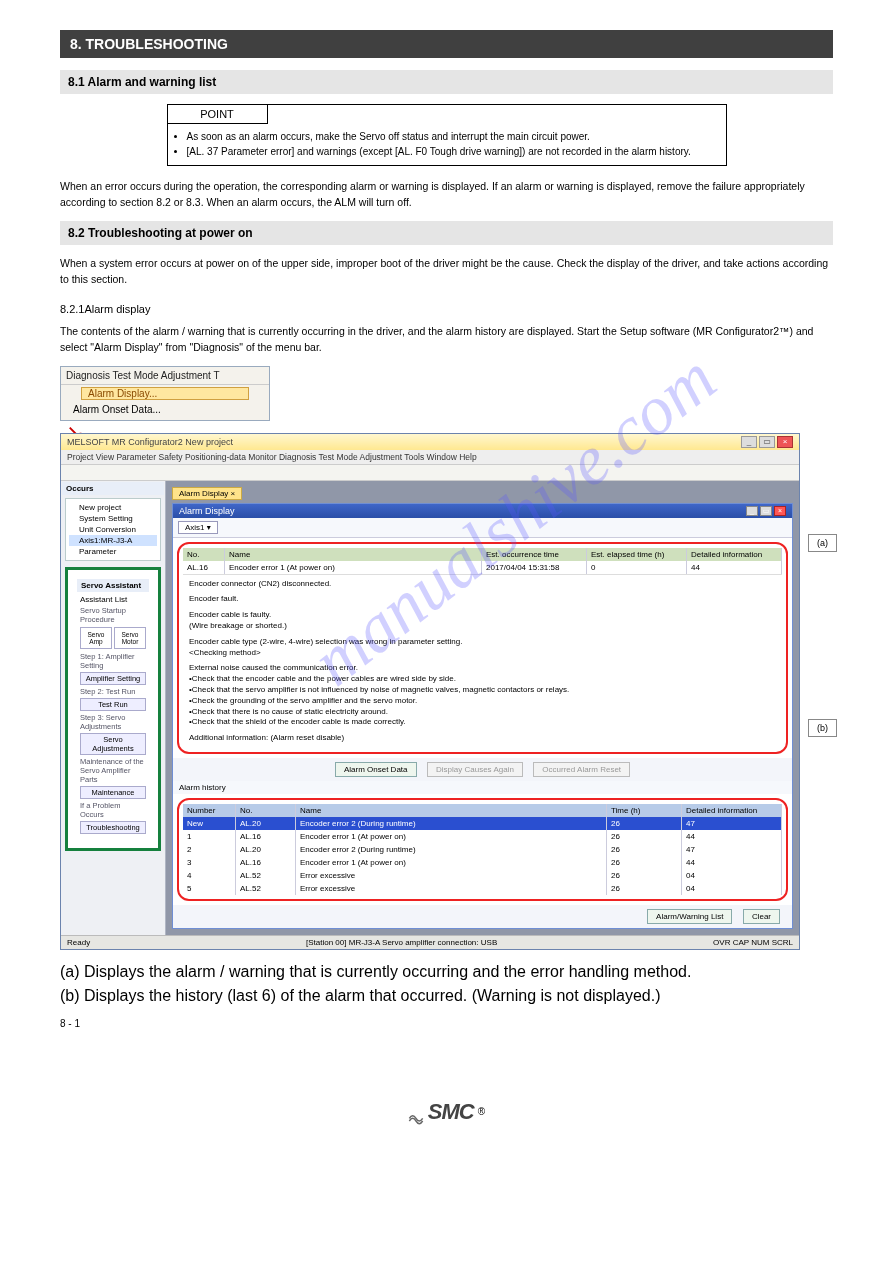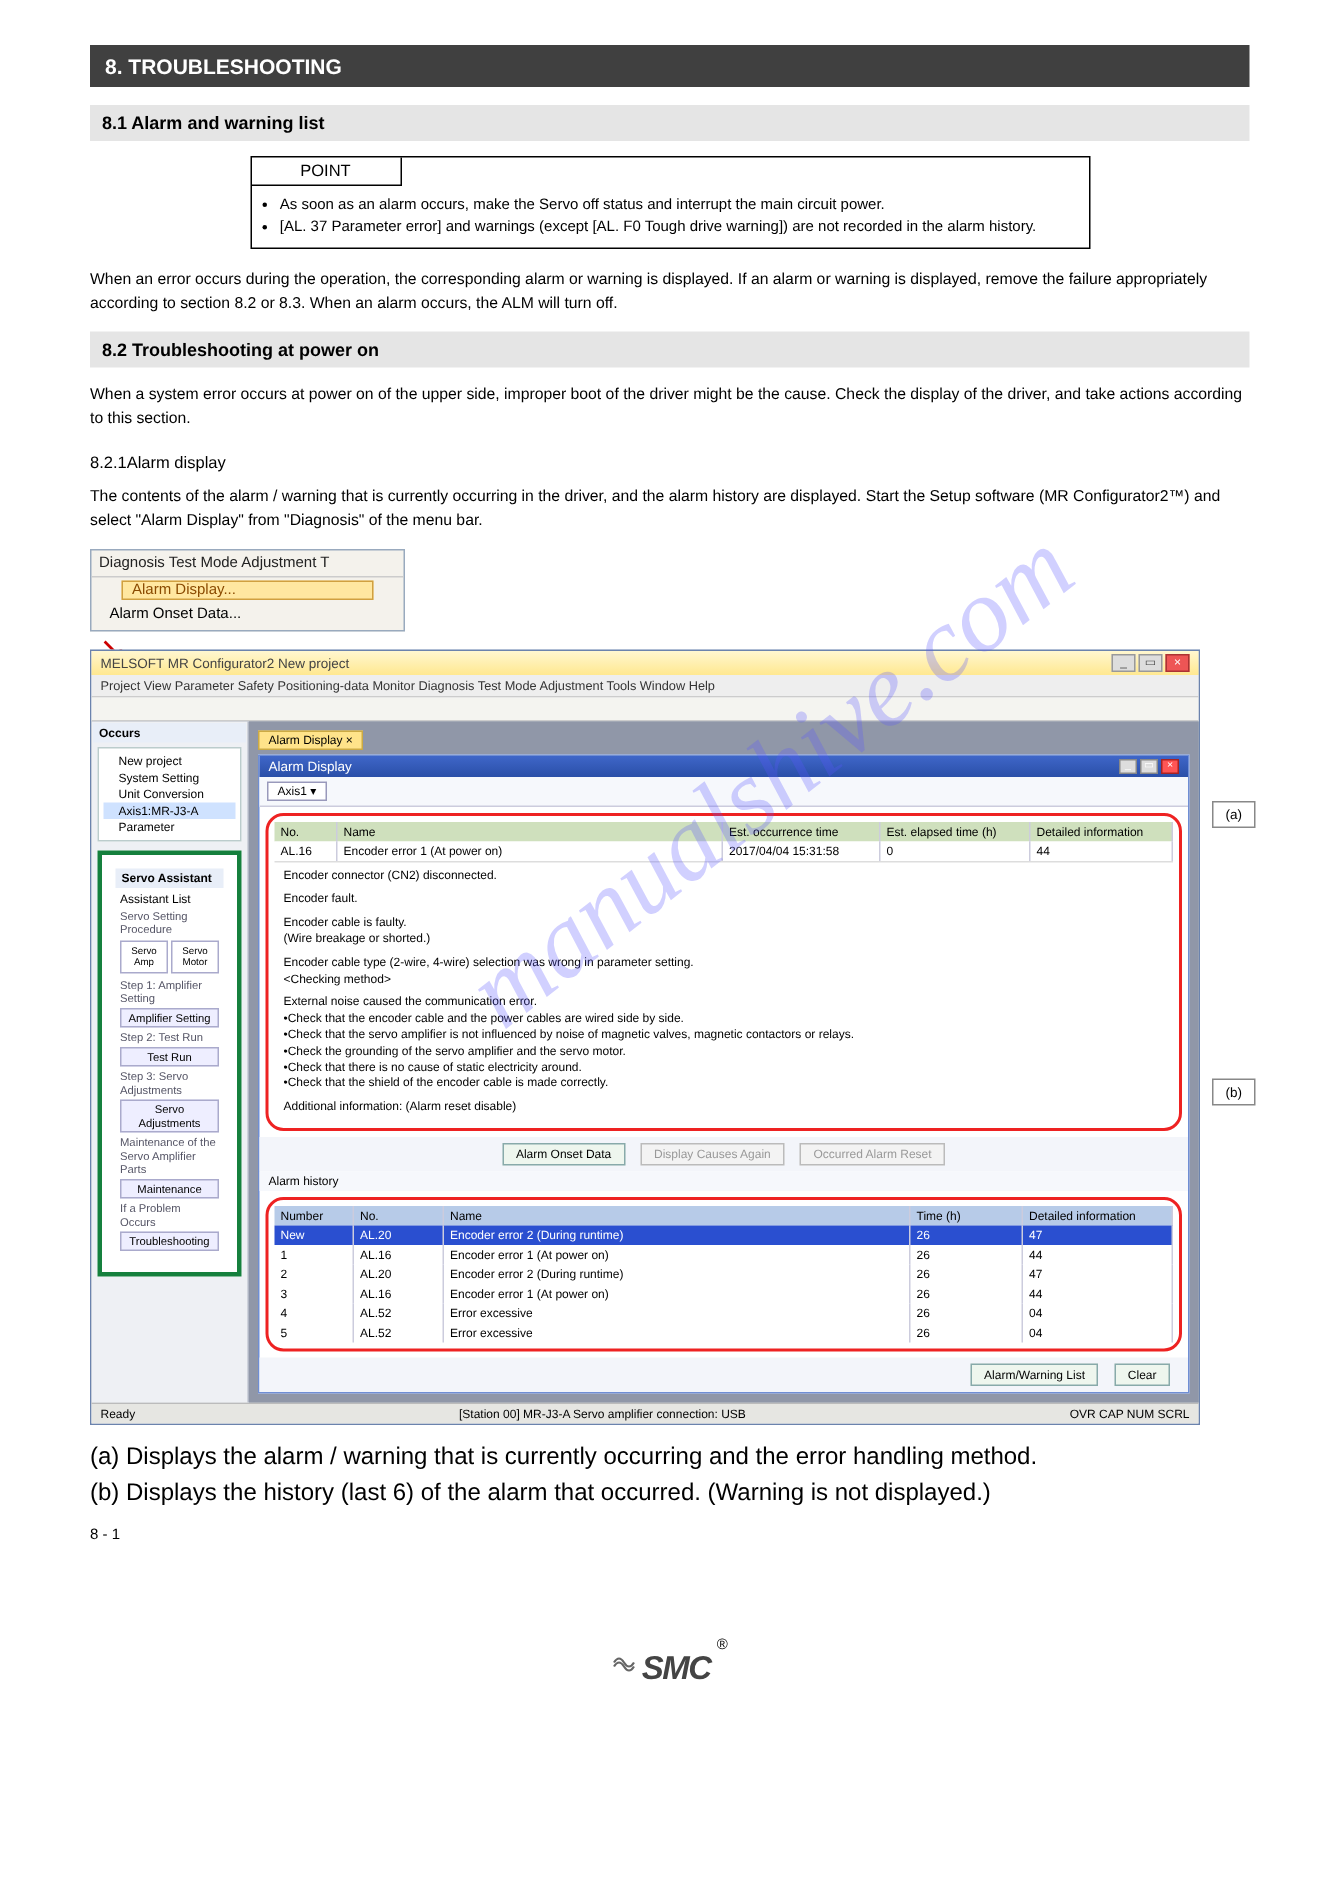--- a/index.html
+++ b/index.html
@@ -58,21 +58,21 @@
   .sm-btn{ display:inline-block; border:1px solid #8aa; background:#eef6ee; padding:2px 8px; margin:0 4px; font-size:8px;}
   .sm-btn.dis{ color:#999; border-color:#bbb; background:#f3f3f3;}
   .hist-hdr{display:flex; background:#b7cbe8; font-size:8px;}
   .hist-hdr>div,.hist-row>div{padding:2px 4px;border-right:1px solid #ccd;}
   .h-num{width:53px;} .h-no{width:60px;} .h-name{flex:1;} .h-time{width:75px;} .h-det{width:100px;}
   .hist-row{display:flex; font-size:8px;}
   .hist-row.sel{background:#2a4fd0;color:#fff;}
   .bottom-row{ text-align:right; padding:4px 8px; background:#f3f5fa;}
   .statusbar{ background:#e6e6e2; border-top:1px solid #bbb; font-size:8px; padding:2px 6px; display:flex; justify-content:space-between;}
   .note-box { position:absolute; border:1px solid #888; background:#fff; padding:3px 8px; font-size:9px;}
-  .logo-row{ text-align:center; margin-top:70px; display:flex; gap:4px; justify-content:center; align-items:flex-start;}
+  .logo-row{ text-align:center; margin-top:70px; display:flex; gap:4px; justify-content:center; align-items:flex-end;}
   .logo-mark{ font-style:italic; font-size:22px; font-weight:bold; letter-spacing:-1px; color:#444;}
   .pagenum{ text-align:left; margin-top:10px; font-size:10px;}
   .footnote{ font-size:16px; margin-top:10px; line-height:1.5;}
   .watermark{ position:absolute; pointer-events:none; font-size:70px; color:rgba(88,86,255,0.28); font-style:italic; top:480px; left:270px; transform:rotate(-38deg); font-family:Georgia,serif;}
   .arrow{ color:#c00; font-size:22px; position:absolute;}
   svg.wave{width:16px;height:16px;}
 </style>
 </head>
 <body>
 
@@ -125,21 +125,21 @@
         <div class="tree">
           <div class="tree-item">New project</div>
           <div class="tree-item">System Setting</div>
           <div class="tree-item">Unit Conversion</div>
           <div class="tree-item tree-sel">Axis1:MR-J3-A</div>
           <div class="tree-item">Parameter</div>
         </div>
         <div class="assistant">
           <div class="assist-title">Servo Assistant</div>
           <div>Assistant List</div>
-          <div class="mini-step">Servo Setting Procedure</div>
+          <div class="mini-step">Servo Startup Procedure</div>
           <div style="display:flex;gap:2px;margin:3px 0;">
             <div style="flex:1;border:1px solid #aac;font-size:6.5px;text-align:center;padding:3px 0;">Servo Amp</div>
             <div style="flex:1;border:1px solid #aac;font-size:6.5px;text-align:center;padding:3px 0;">Servo Motor</div>
           </div>
           <div class="mini-step">Step 1: Amplifier Setting</div>
           <button class="assist-btn">Amplifier Setting</button>
           <div class="mini-step">Step 2: Test Run</div>
           <button class="assist-btn">Test Run</button>
           <div class="mini-step">Step 3: Servo Adjustments</div>
           <button class="assist-btn">Servo Adjustments</button>

